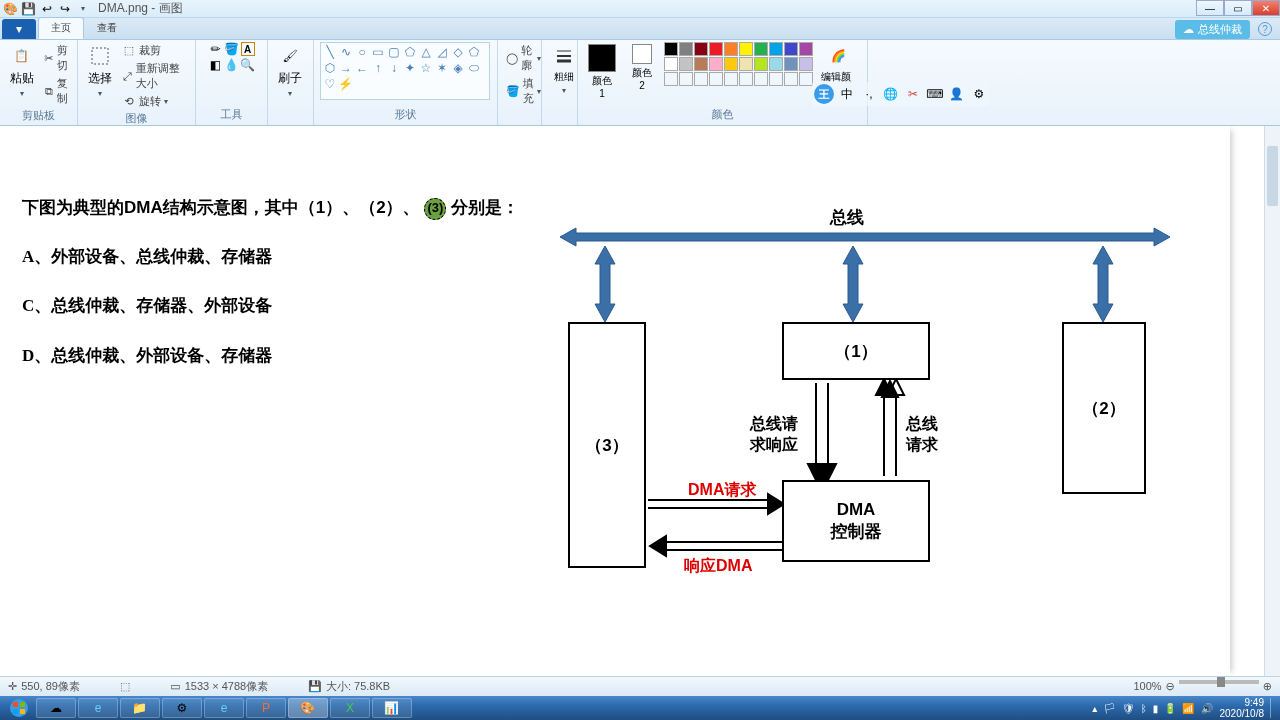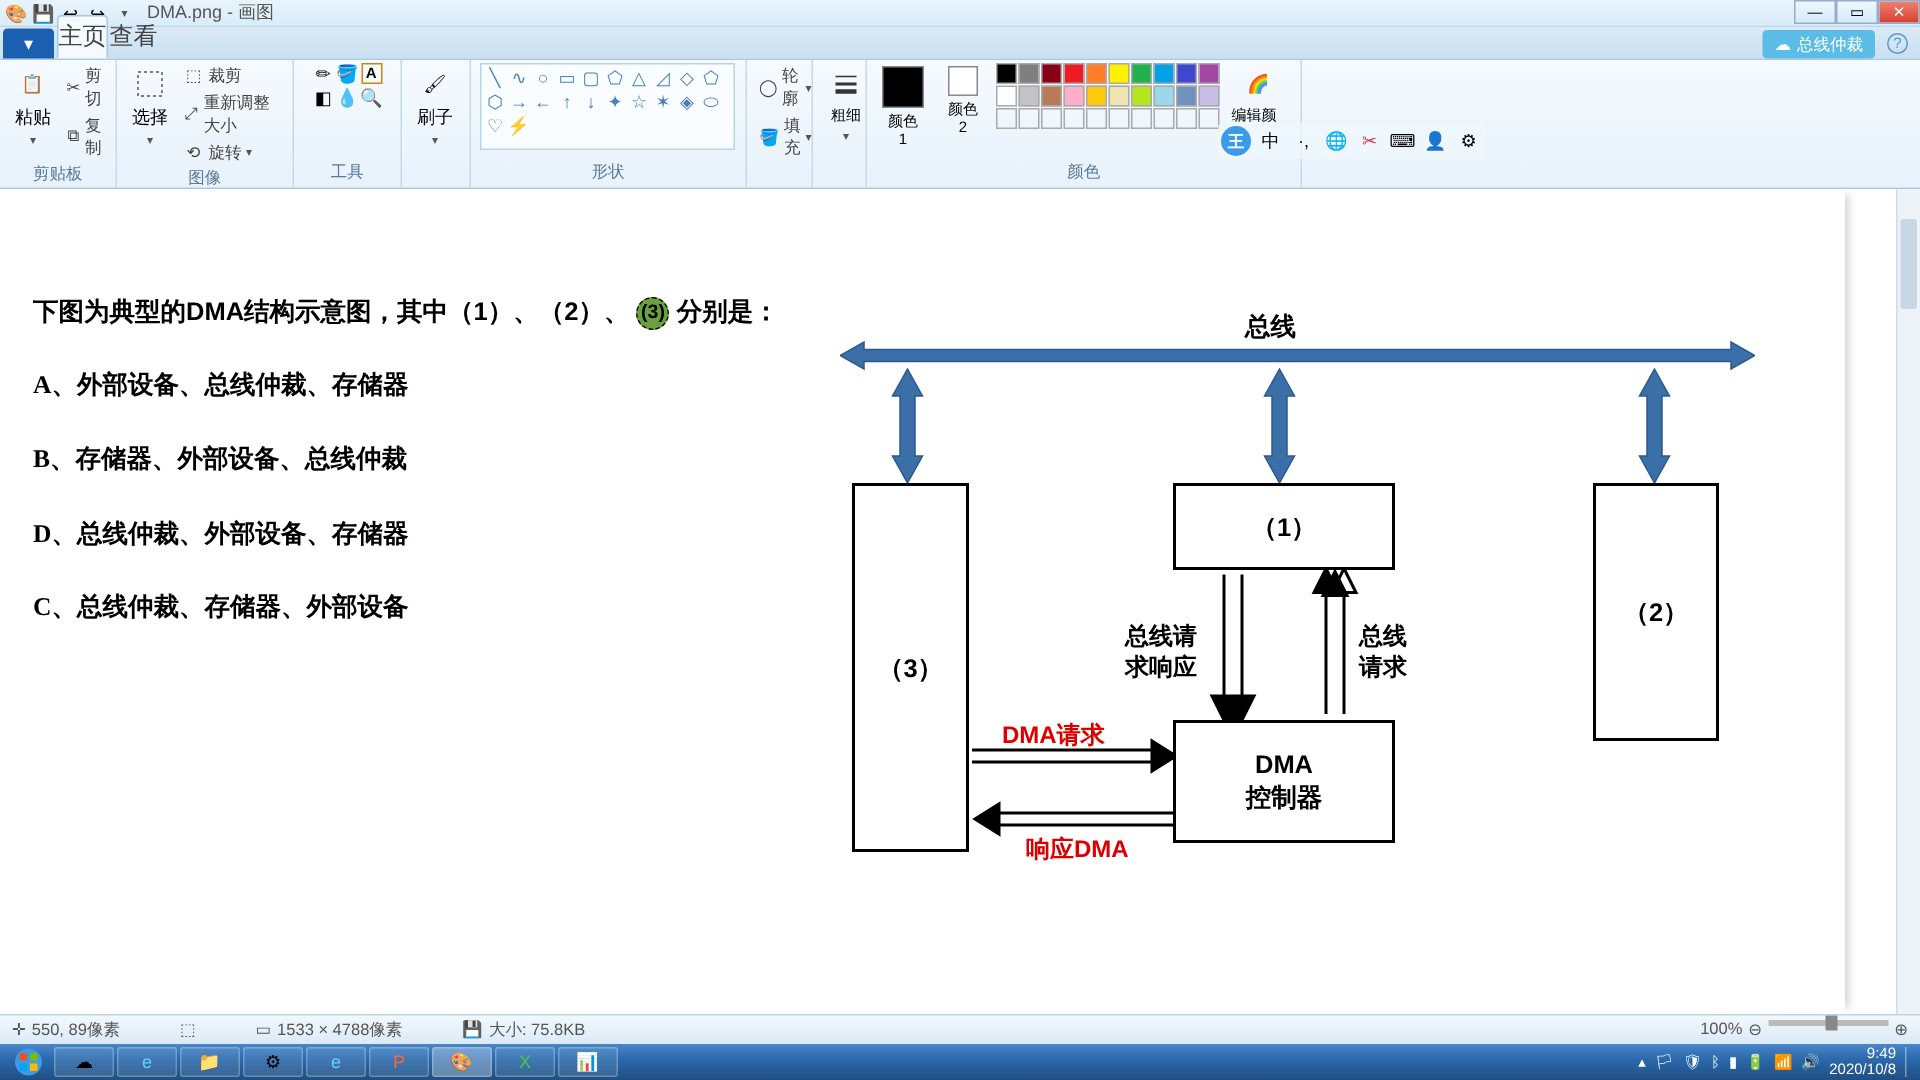--- a/index.html
+++ b/index.html
@@ -10,21 +10,21 @@
 .titlebar .qat { display: flex; gap: 4px; align-items: center; }
 .titlebar .qat-item { width: 14px; height: 14px; display: flex; align-items: center; justify-content: center; }
 .titlebar .title { margin-left: 8px; color: #555; }
 .win-controls { position: absolute; right: 0; top: 0; display: flex; }
 .win-btn { width: 28px; height: 16px; display: flex; align-items: center; justify-content: center; font-size: 10px; border: 1px solid #9ac; background: linear-gradient(#eef7fe,#d5ebfa); }
 .win-btn.close { background: linear-gradient(#f08070,#d84030); color: #fff; }
 
 
 .tabbar { height: 22px; background: linear-gradient(#dceaf5,#c9dff1); display: flex; align-items: flex-end; padding-left: 2px; border-bottom: 1px solid #a9c8e4; position: relative; }
 .file-tab { background: #1a5fb0; color: #fff; padding: 3px 14px; font-size: 12px; border-radius: 3px 3px 0 0; margin-right: 2px; }
-.tab { padding: 3px 0; font-size: 16px; color: #444; border: 1px solid transparent; }
+.tab { padding: 3px 12px; font-size: 10px; color: #444; border: 1px solid transparent; }
 .tab.active { background: #f5fafe; border: 1px solid #a9c8e4; border-bottom: 1px solid #f5fafe; border-radius: 3px 3px 0 0; }
 .cloud-share { position: absolute; right: 30px; top: 2px; background: #5bbce8; color: #fff; padding: 2px 8px; border-radius: 3px; font-size: 11px; display: flex; align-items: center; gap: 4px; }
 .help-btn { position: absolute; right: 8px; top: 4px; width: 14px; height: 14px; border: 1px solid #5a98d0; border-radius: 50%; color: #5a98d0; display: flex; align-items: center; justify-content: center; font-size: 10px; }
 
 
 .ribbon { height: 86px; background: linear-gradient(#f5fafe,#e8f2fb); border-bottom: 1px solid #a9c8e4; display: flex; position: relative; }
 .group { border-right: 1px solid #c3d9ec; padding: 2px 6px; display: flex; flex-direction: column; justify-content: space-between; }
 .group-label { text-align: center; color: #5a7a9a; font-size: 11px; padding: 1px 0; }
 .group-content { display: flex; align-items: flex-start; gap: 4px; flex: 1; }
 .vbtn { display: flex; flex-direction: column; align-items: center; padding: 2px 4px; gap: 2px; }
@@ -317,23 +317,22 @@
     <span class="fitem">⚙</span>
   </div>
 </div>
 
 <div class="canvas-area">
   <div class="page">
     <div class="question">
       <div style="font-weight:bold"><span>下图为典型的DMA结构示意图，其中（1）、（2）、</span> <span class="green-circle">(3)</span> <span> 分别是：</span></div>
       <div class="opts">
         <div>A、外部设备、总线仲裁、存储器</div>
-        <div>B、存储器、外部设备、总线仲裁</div>
+        <div>C、总线仲裁、存储器、外部设备</div>
         <div>D、总线仲裁、外部设备、存储器</div>
-        <div>C、总线仲裁、存储器、外部设备</div>
       </div>
     </div>
 
     <div class="diagram">
       <div class="bus-label">总线</div>
       <svg width="610" height="420" style="position:absolute;left:0;top:0">
 
         <polygon points="0,31 16,22 16,27 594,27 594,22 610,31 594,40 594,35 16,35 16,40" fill="#3b6fa7" stroke="#2a5a90"></polygon>
 
         <g fill="#3b6fa7" stroke="#2a5a90">
@@ -371,21 +370,21 @@
         </div>
       <div class="box" style="left:502px;top:116px;width:84px;height:172px">
           <span>（2）</span>
         </div>
       <div class="box" style="left:222px;top:274px;width:148px;height:82px;flex-direction:column">
           <span>DMA</span>
           <span>控制器</span>
         </div>
       <div style="position:absolute;left:190px;top:208px;font-size:16px;font-weight:bold;text-align:center"><span>总线请</span><br><span>求响应</span></div>
       <div style="position:absolute;left:346px;top:208px;font-size:16px;font-weight:bold;text-align:center"><span>总线</span><br><span>请求</span></div>
-      <div style="position:absolute;left:108px;top:274px;font-size:16px;color:#d00;font-weight:bold">DMA请求</div>
+      <div style="position:absolute;left:128px;top:274px;font-size:16px;color:#d00;font-weight:bold">DMA请求</div>
       <div style="position:absolute;left:124px;top:350px;font-size:16px;color:#d00;font-weight:bold">响应DMA</div>
     </div>
   </div>
   <div class="scroll-v">
       <div class="scroll-thumb"></div>
     </div>
 </div>
 
 <div class="statusbar">
   <div class="sgrp">

